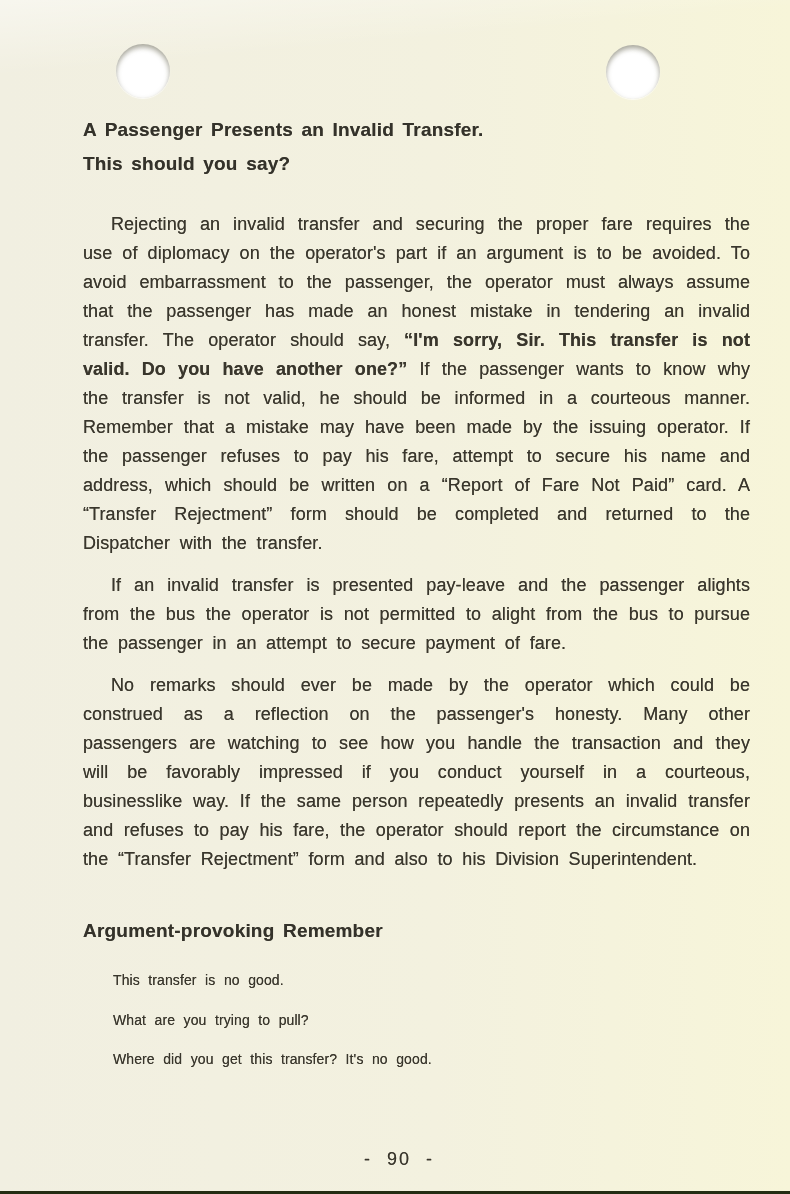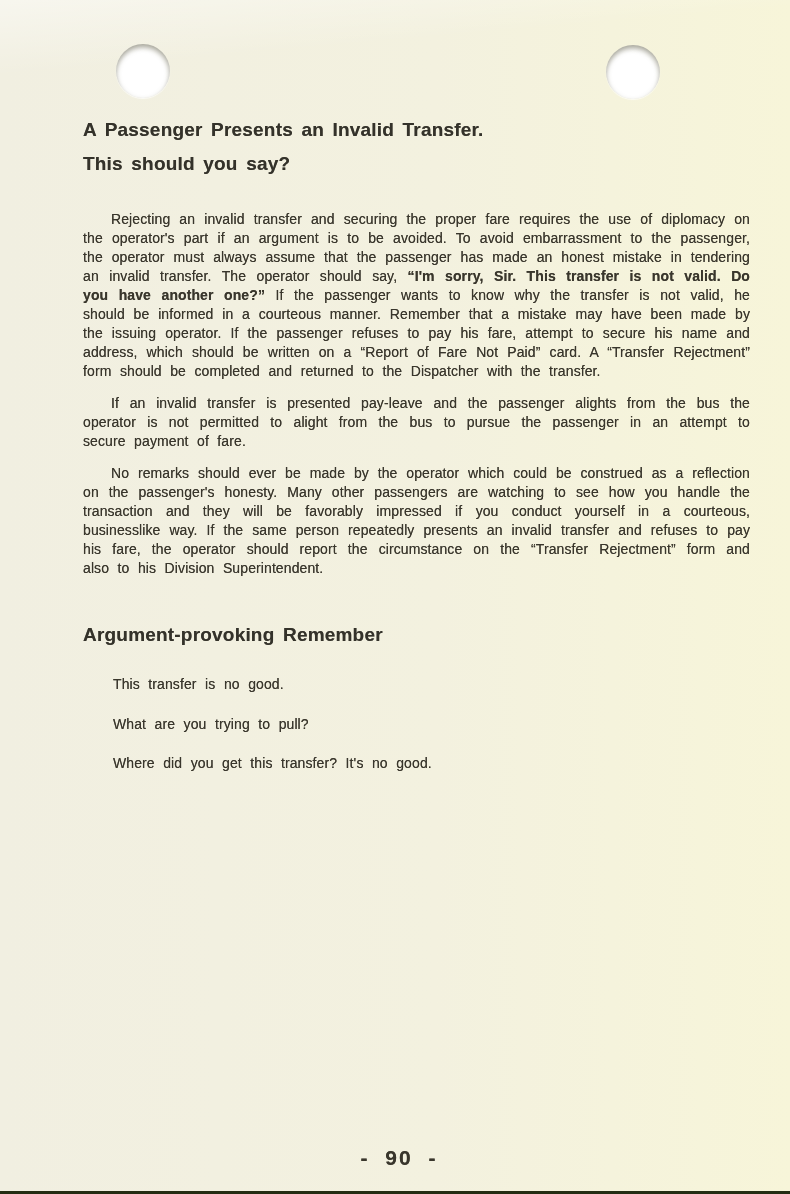--- a/index.html
+++ b/index.html
@@ -37,22 +37,22 @@
     line-height: 22px;
     letter-spacing: 0.2px;
     word-spacing: 3px;
     margin: 0;
     color: #34322a;
     text-shadow: 0 0 0.5px rgba(52, 50, 42, 0.6);
   }
   .subtitle { margin-top: 12px; }
 
   .body-text {
-    font-size: 14px;
-    line-height: 19px;
+    font-size: 18px;
+    line-height: 29px;
     text-align: justify;
     text-indent: 28px;
     word-spacing: 4.5px;
     letter-spacing: 0.1px;
     margin: 13px 0 0 0;
     text-shadow: 0 0 0.5px rgba(57, 54, 44, 0.75);
   }
   .para-first { margin-top: 35px; }
   .quote { font-weight: 700; }
 
@@ -67,25 +67,24 @@
     text-shadow: 0 0 0.5px rgba(57, 54, 44, 0.75);
   }
   .answer + .answer { margin-top: 17px; }
 
   .page-number {
     position: absolute;
     left: 8px;
     right: 0;
     bottom: 24px;
     text-align: center;
-    font-size: 21px;
+    font-size: 18px;
     letter-spacing: 2px;
     word-spacing: 8px;
     text-shadow: 0 0 0.5px rgba(57, 54, 44, 0.75);
-    font-weight: bold;
   }
 
   .bottom-edge {
     position: absolute;
     left: 0;
     right: 0;
     bottom: 0;
     height: 3px;
     background: #242d13;
   }

